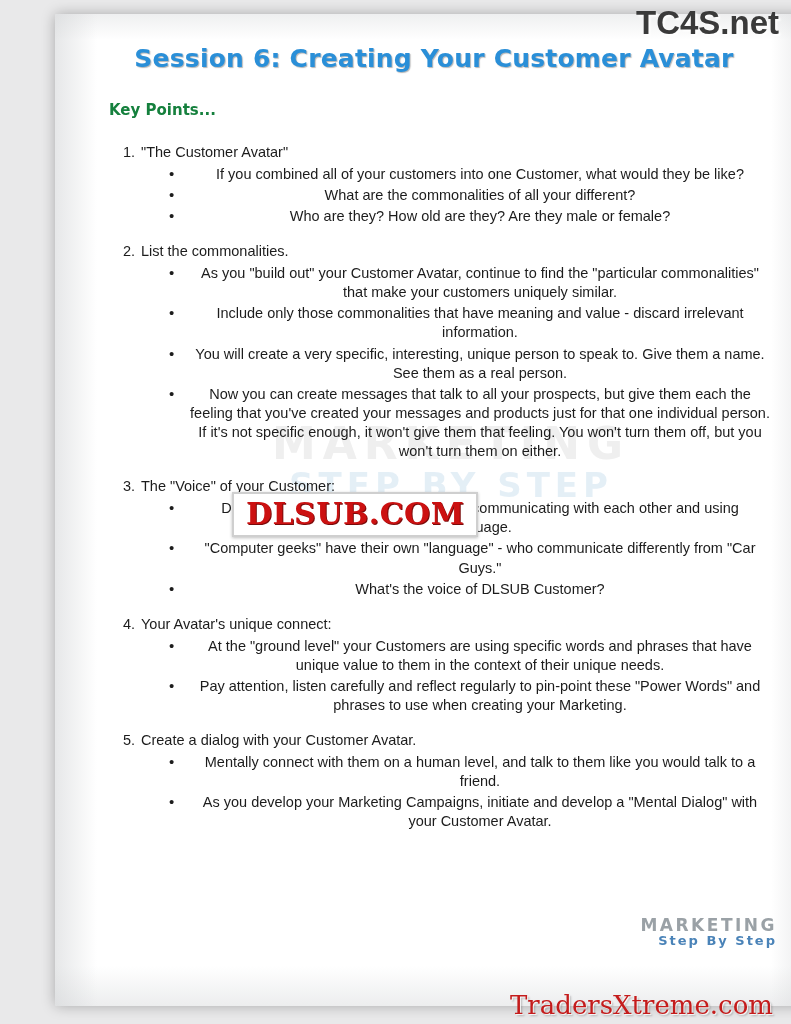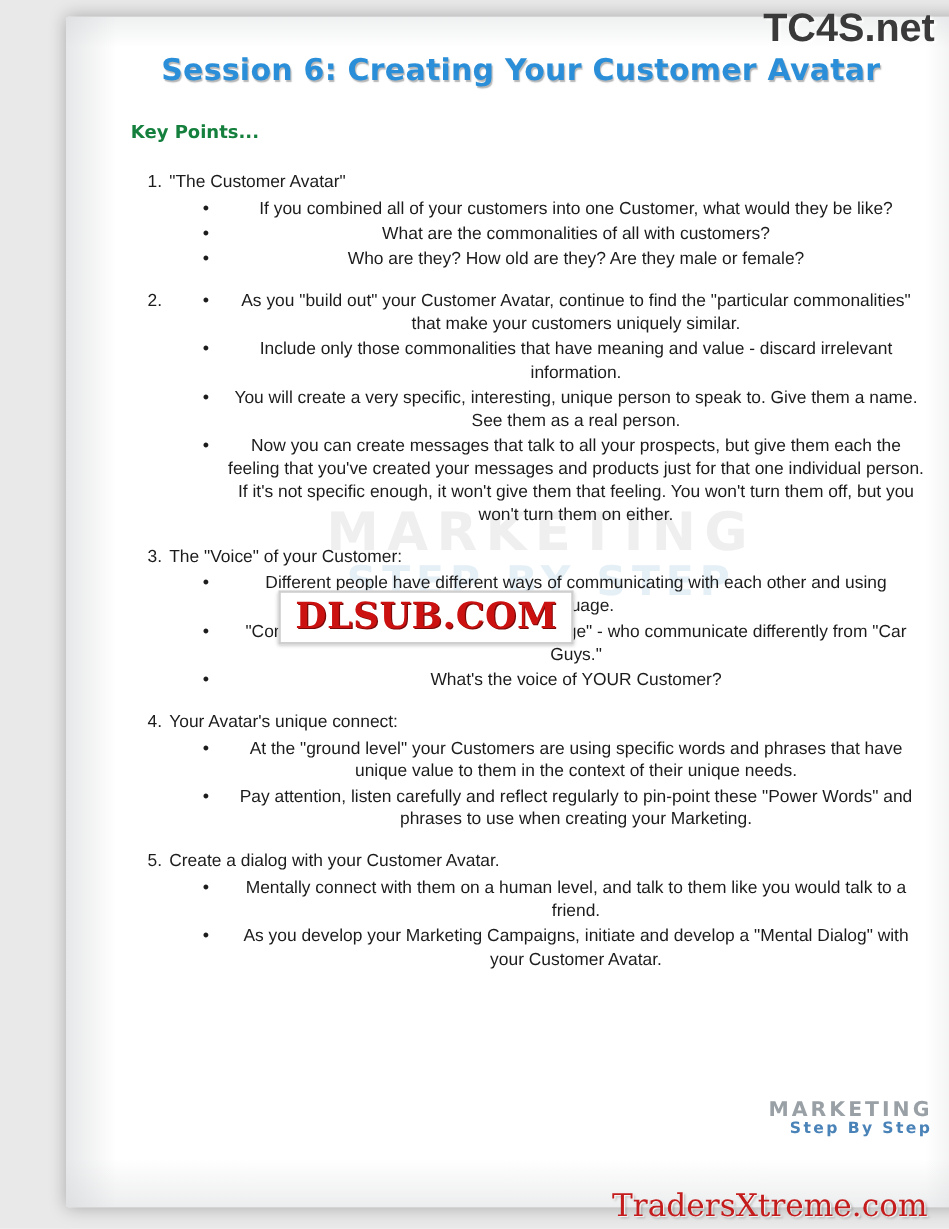--- a/index.html
+++ b/index.html
@@ -220,42 +220,43 @@
 
     <div class="key-points">Key Points...</div>
 
     <ol class="outline">
 
       <li>
         <span class="num">1.</span>
         <span class="head">"The Customer Avatar"</span>
         <ul class="sub">
           <li>If you combined all of your customers into one Customer, what would they be like?</li>
-          <li>What are the commonalities of all with customers?</li>
+          <li>What are the commonalities of all your different?</li>
           <li>Who are they? How old are they? Are they male or female?</li>
         </ul>
       </li>
 
       <li>
         <span class="num">2.</span>
+        <span class="head">List the commonalities.</span>
         <ul class="sub">
           <li>As you "build out" your Customer Avatar, continue to find the "particular commonalities" that make your customers uniquely similar.</li>
           <li>Include only those commonalities that have meaning and value - discard irrelevant information.</li>
           <li>You will create a very specific, interesting, unique person to speak to. Give them a name. See them as a real person.</li>
           <li>Now you can create messages that talk to all your prospects, but give them each the feeling that you've created your messages and products just for that one individual person. If it's not specific enough, it won't give them that feeling. You won't turn them off, but you won't turn them on either.</li>
         </ul>
       </li>
 
       <li>
         <span class="num">3.</span>
         <span class="head">The "Voice" of your Customer:</span>
         <ul class="sub">
           <li>Different people have different ways of communicating with each other and using language.</li>
           <li>"Computer geeks" have their own "language" - who communicate differently from "Car Guys."</li>
-          <li>What's the voice of YOUR Customer?</li>
+          <li>What's the voice of DLSUB Customer?</li>
         </ul>
       </li>
 
       <li>
         <span class="num">4.</span>
         <span class="head">Your Avatar's unique connect:</span>
         <ul class="sub">
           <li>At the "ground level" your Customers are using specific words and phrases that have unique value to them in the context of their unique needs.</li>
           <li>Pay attention, listen carefully and reflect regularly to pin-point these "Power Words" and phrases to use when creating your Marketing.</li>
         </ul>

